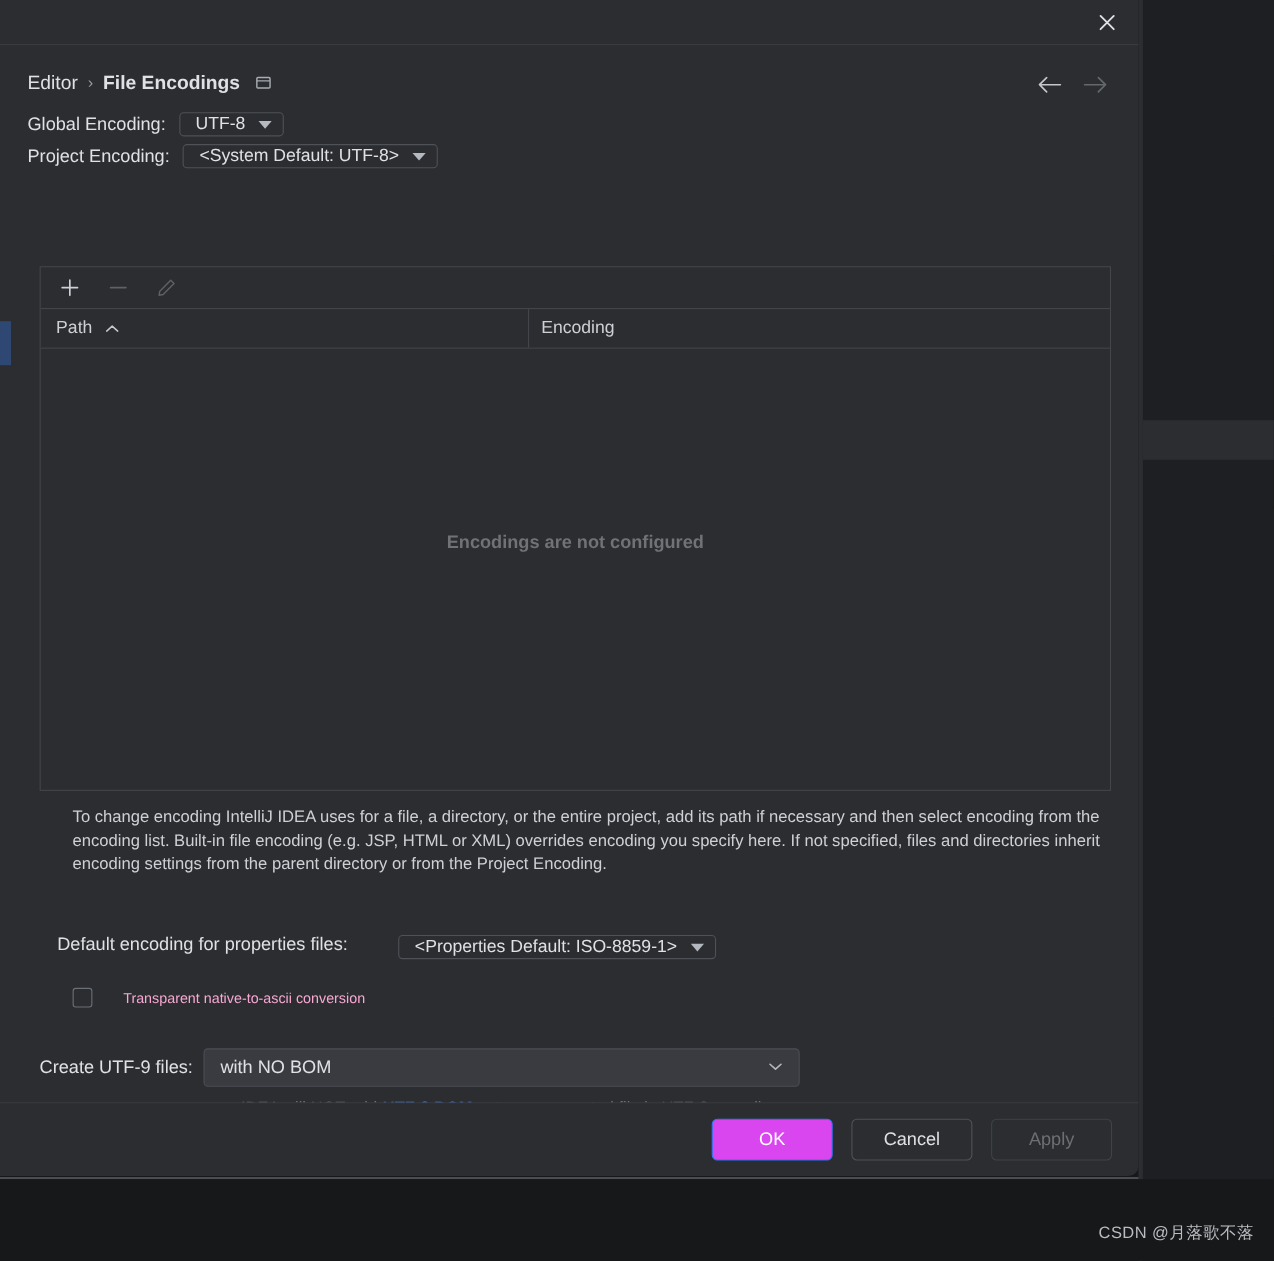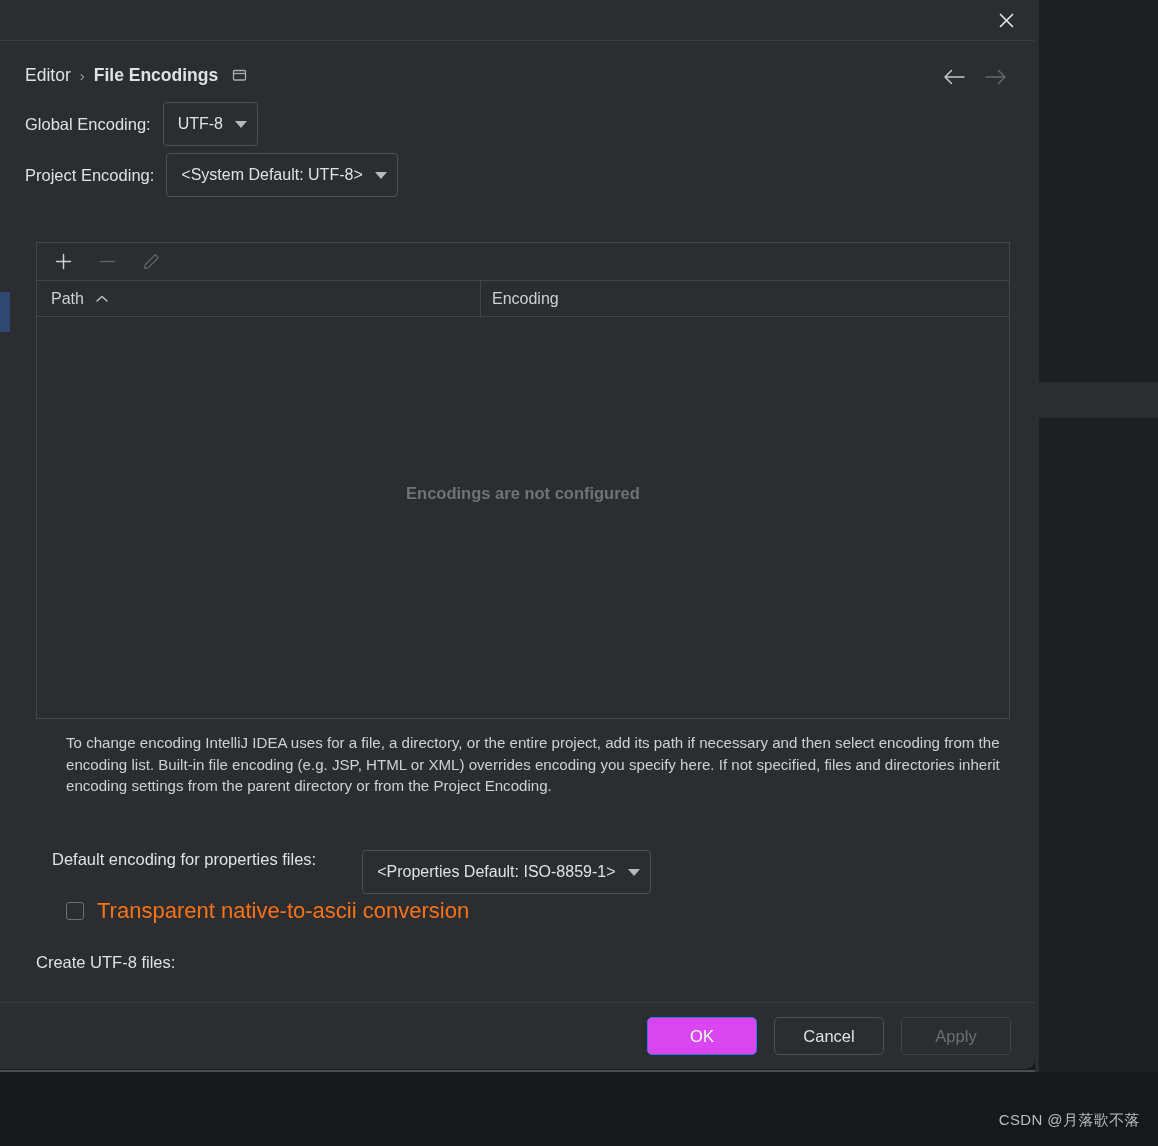--- a/index.html
+++ b/index.html
@@ -144,21 +144,21 @@
     align-items: center;
     margin-top: 7px;
   }
   .field-label {
     font-size: 16.5px;
     color: #DFE1E5;
     white-space: nowrap;
   }
   .combo-plain {
     margin-left: 12px;
-    height: 44px;
+    height: 22px;
     border: 1px solid #4E5157;
     border-radius: 4px;
     background: transparent;
     display: inline-flex;
     align-items: center;
     padding: 0 10px 0 14px;
     cursor: pointer;
   }
   .combo-plain .combo-text {
     font-size: 16px;
@@ -266,23 +266,23 @@
     cursor: pointer;
   }
   #transparent-checkbox {
     width: 18px; height: 18px;
     border: 1px solid #6B6F76;
     border-radius: 3px;
     background: transparent;
     flex: 0 0 18px;
   }
   #transparent-label {
-    margin-left: 13px;
-    font-size: 22px;
-    color: #f97316;
+    margin-left: 28px;
+    font-size: 13px;
+    color: #f9a8d4;
   }
 
   
   #create-row {
     position: absolute;
     left: 36px; top: 912px;
     display: flex;
     align-items: center;
   }
   #bom-combo {
@@ -472,21 +472,29 @@
         <span class="tri-down"></span>
       </span>
     </div>
 
     <div id="transparent-row">
       <span id="transparent-checkbox"></span>
       <span id="transparent-label">Transparent native-to-ascii conversion</span>
     </div>
 
     <div id="create-row">
-      <span class="field-label">Create UTF-8 files:</span>
+      <span class="field-label">Create UTF-9 files:</span>
+      <span id="bom-combo">
+        <span id="bom-combo-text">with NO BOM</span>
+        <span>
+          <svg width="16" height="11" viewBox="0 0 16 11" aria-hidden="true">
+            <path d="M3 3.5 L8 8 L13 3.5" fill="none" stroke="#B4B8BF" stroke-width="1.5" stroke-linecap="round" stroke-linejoin="round"></path>
+          </svg>
+        </span>
+      </span>
     </div>
 
     <div id="bom-hint">
       <span>IDEA will NOT add</span>
       <span id="bom-link">UTF-8 BOM</span>
       <span id="bom-link-arrow">↗</span>
       <span>to every created file in UTF-8 encoding</span>
     </div>
 
   </div>

